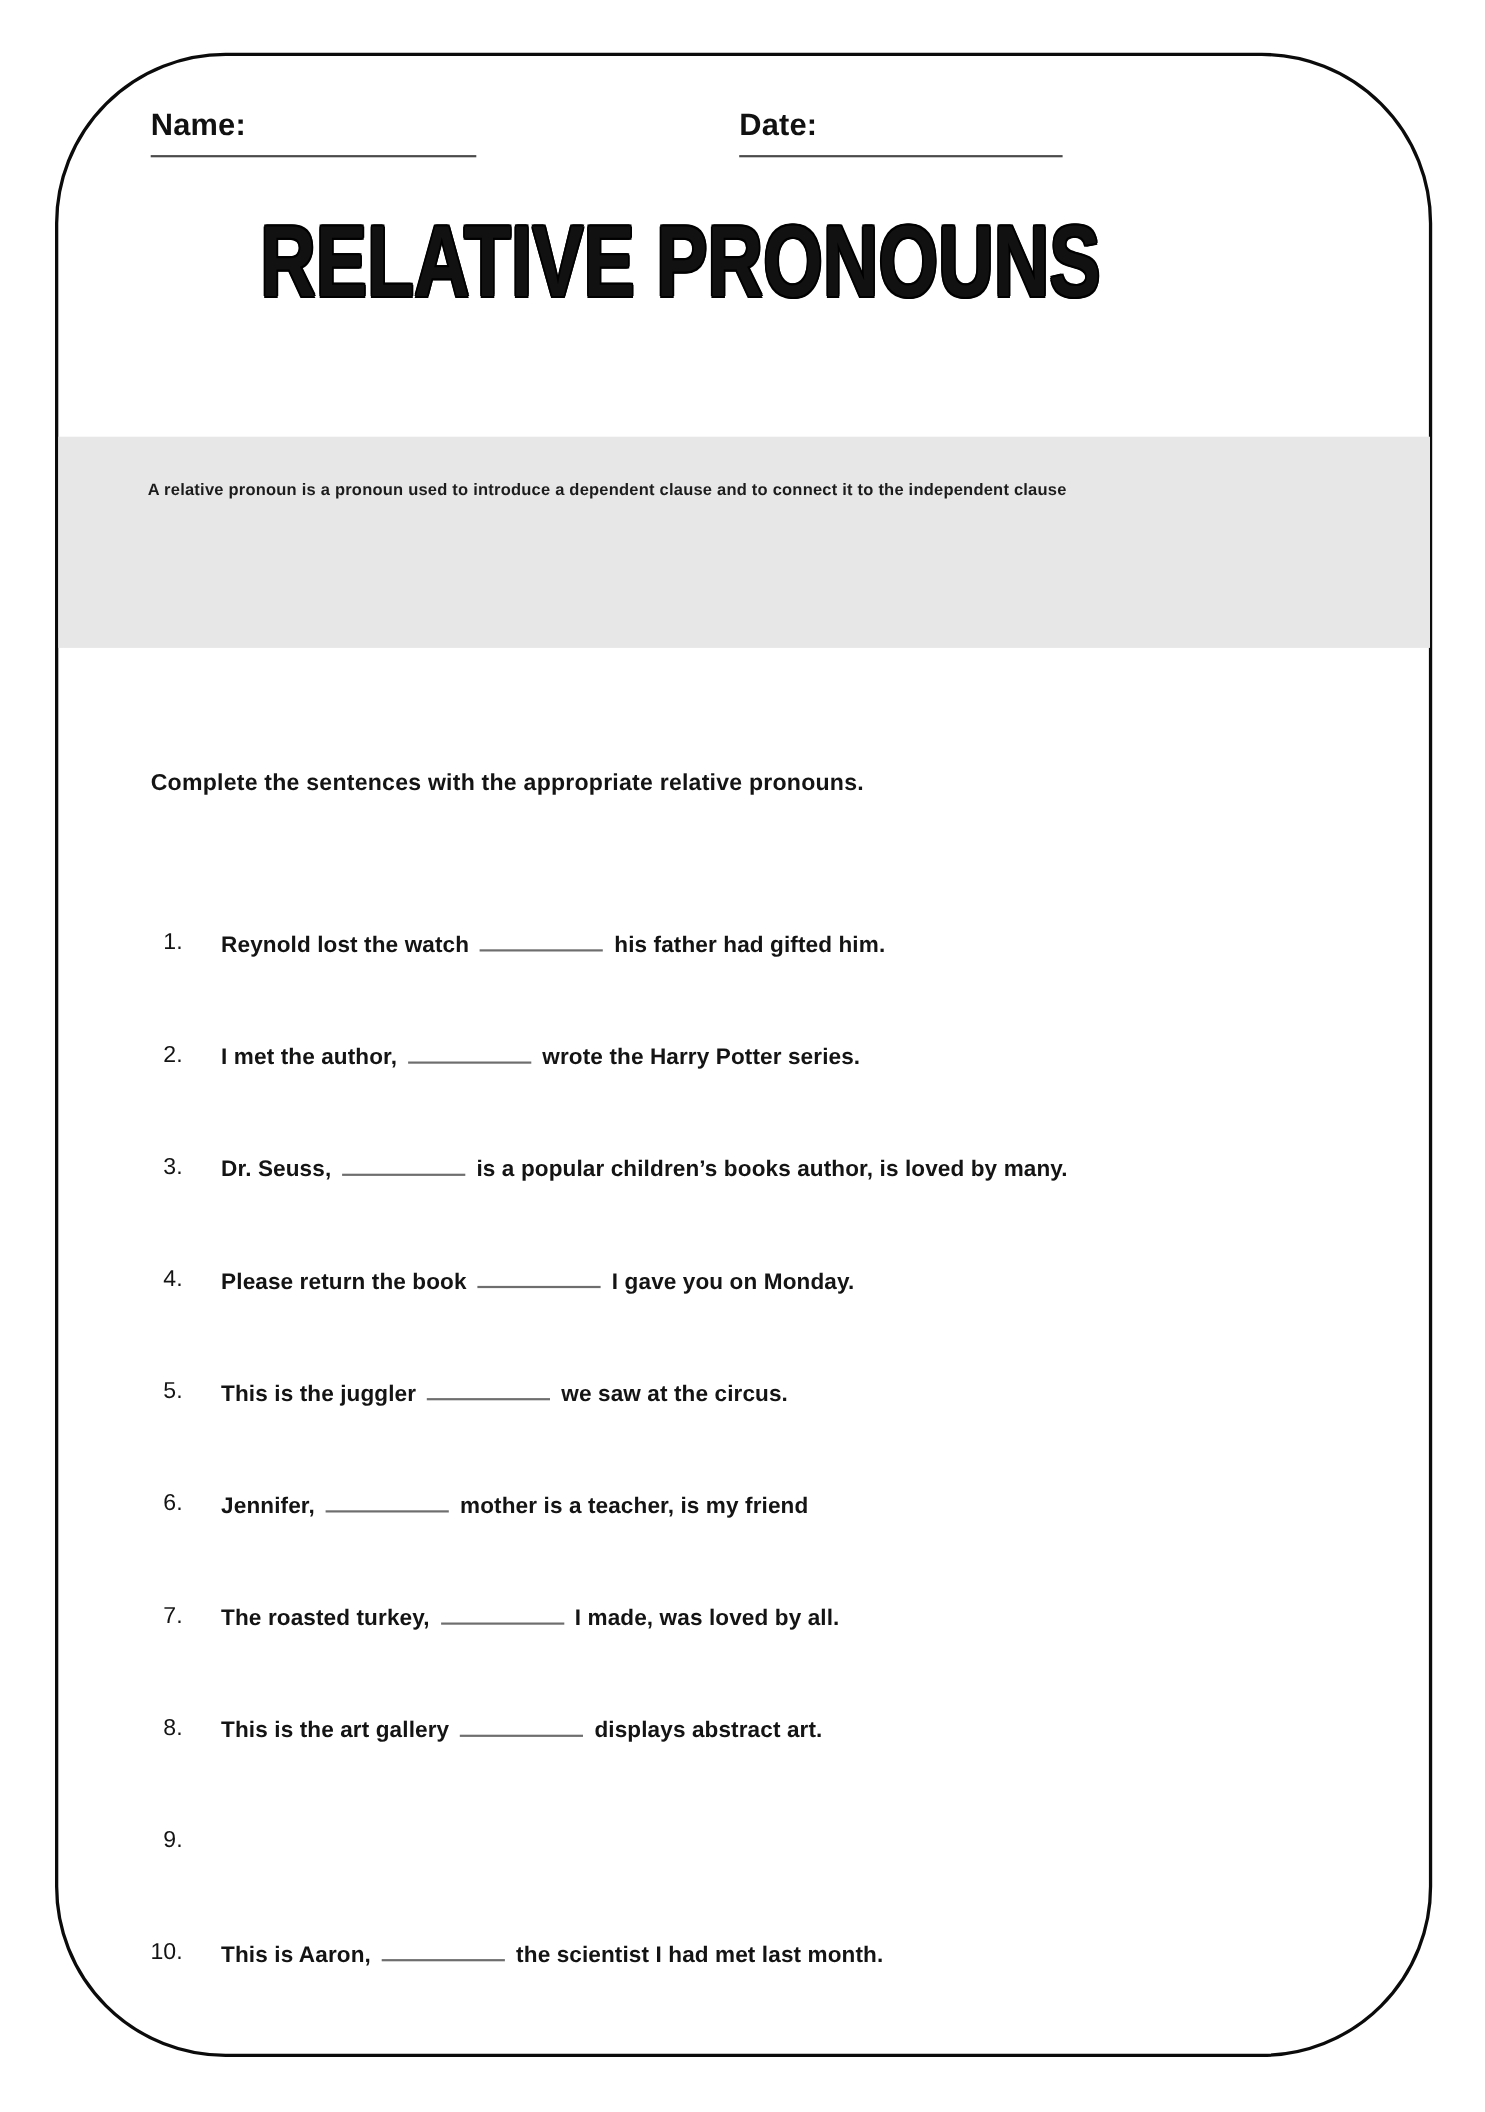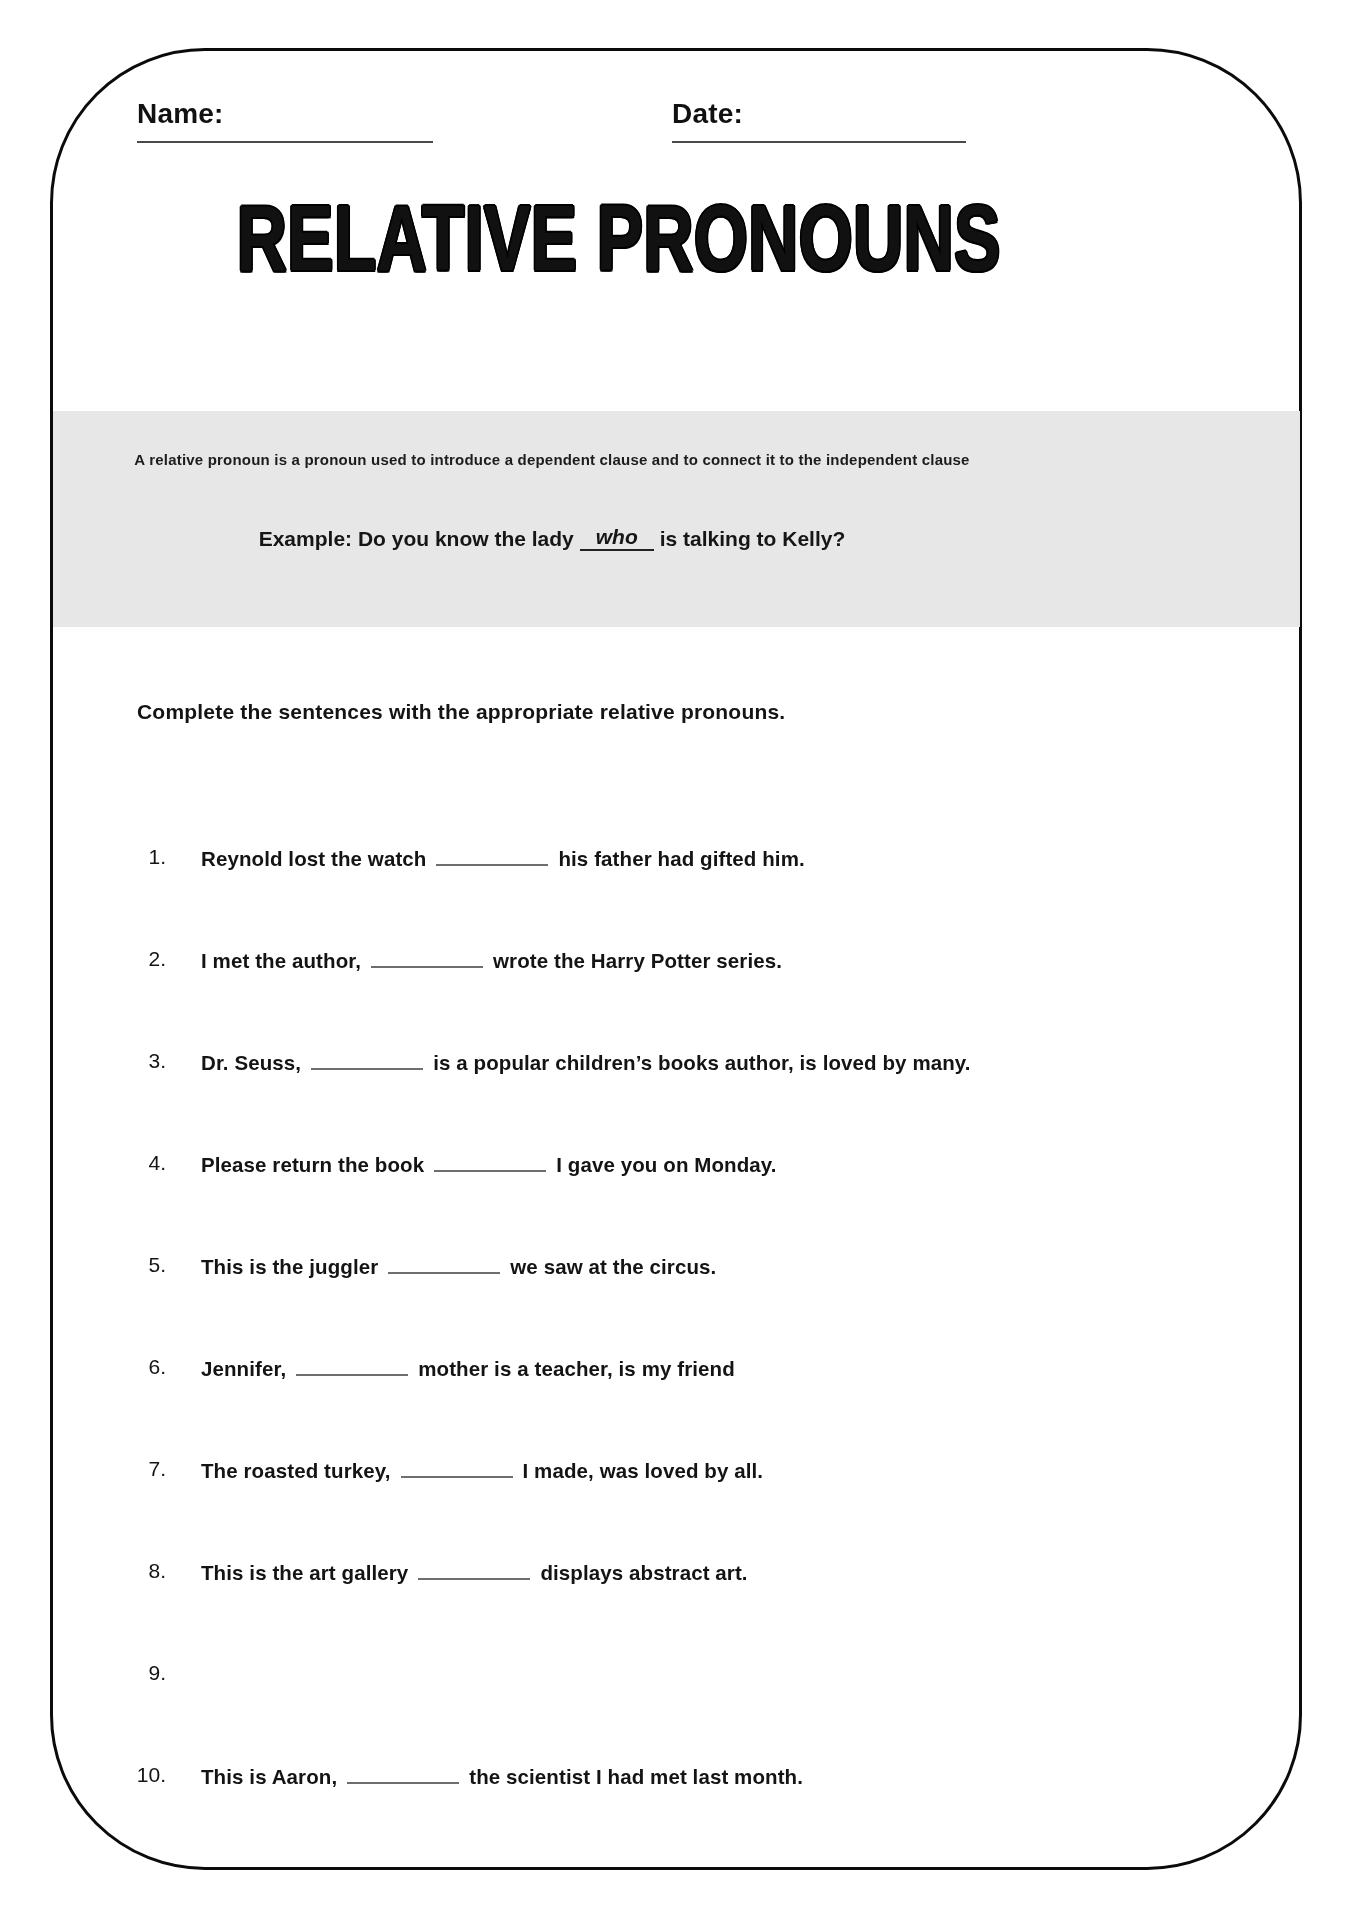--- a/index.html
+++ b/index.html
@@ -23,21 +23,21 @@
     position:absolute;left:137px;top:192px;width:830px;height:100px;
     text-align:center;font-size:92px;line-height:1.0;font-weight:bold;
     letter-spacing:0;white-space:nowrap;
     transform:scaleX(0.76);transform-origin:center;
     text-shadow:2px 0 0 #000,-2px 0 0 #000,0 2px 0 #000,0 -2px 0 #000,
                 1.5px 1.5px 0 #000,-1.5px -1.5px 0 #000,
                 -1.5px 1.5px 0 #000,1.5px -1.5px 0 #000;
   }
   
   .def-box{
-    position:absolute;left:53px;top:411px;width:1247px;height:216px;
+    position:absolute;left:53px;top:397px;width:1247px;height:192px;
   }
   .def-text{
     position:absolute;left:9px;top:40px;width:980px;text-align:center;
     font-size:15px;font-weight:bold;letter-spacing:.2px;white-space:nowrap;color:#1c1c1c;
   }
   .example-line{
     position:absolute;left:9px;top:116px;width:980px;text-align:center;
     font-size:21px;font-weight:bold;color:#161616;white-space:nowrap;
   }
   .example-blank{
@@ -75,21 +75,20 @@
 <div class="field-label name-label">Name:</div>
 <div class="fill-line name-line"></div>
 
 <div class="field-label date-label">Date:</div>
 <div class="fill-line date-line"></div>
 
 <div class="title">RELATIVE PRONOUNS</div>
 
 <div class="def-box" style="background:#e7e7e7;">
   <div class="def-text">A relative pronoun is a pronoun used to introduce a dependent clause and to connect it to the independent clause</div>
-  <div class="example-line"><span>Example: Do you know the lady</span><span class="example-blank"><span class="word">who</span></span><span>is talking to Kelly?</span></div>
 </div>
 
 <div class="instruction">Complete the sentences with the appropriate relative pronouns.</div>
 
 <div class="questions">
   <div class="q-row">
     <span class="q-num">1.</span>
     <span class="q-text"><span>Reynold lost the watch</span><span class="q-blank"></span><span>his father had gifted him.</span></span>
   </div>
   <div class="q-row">

